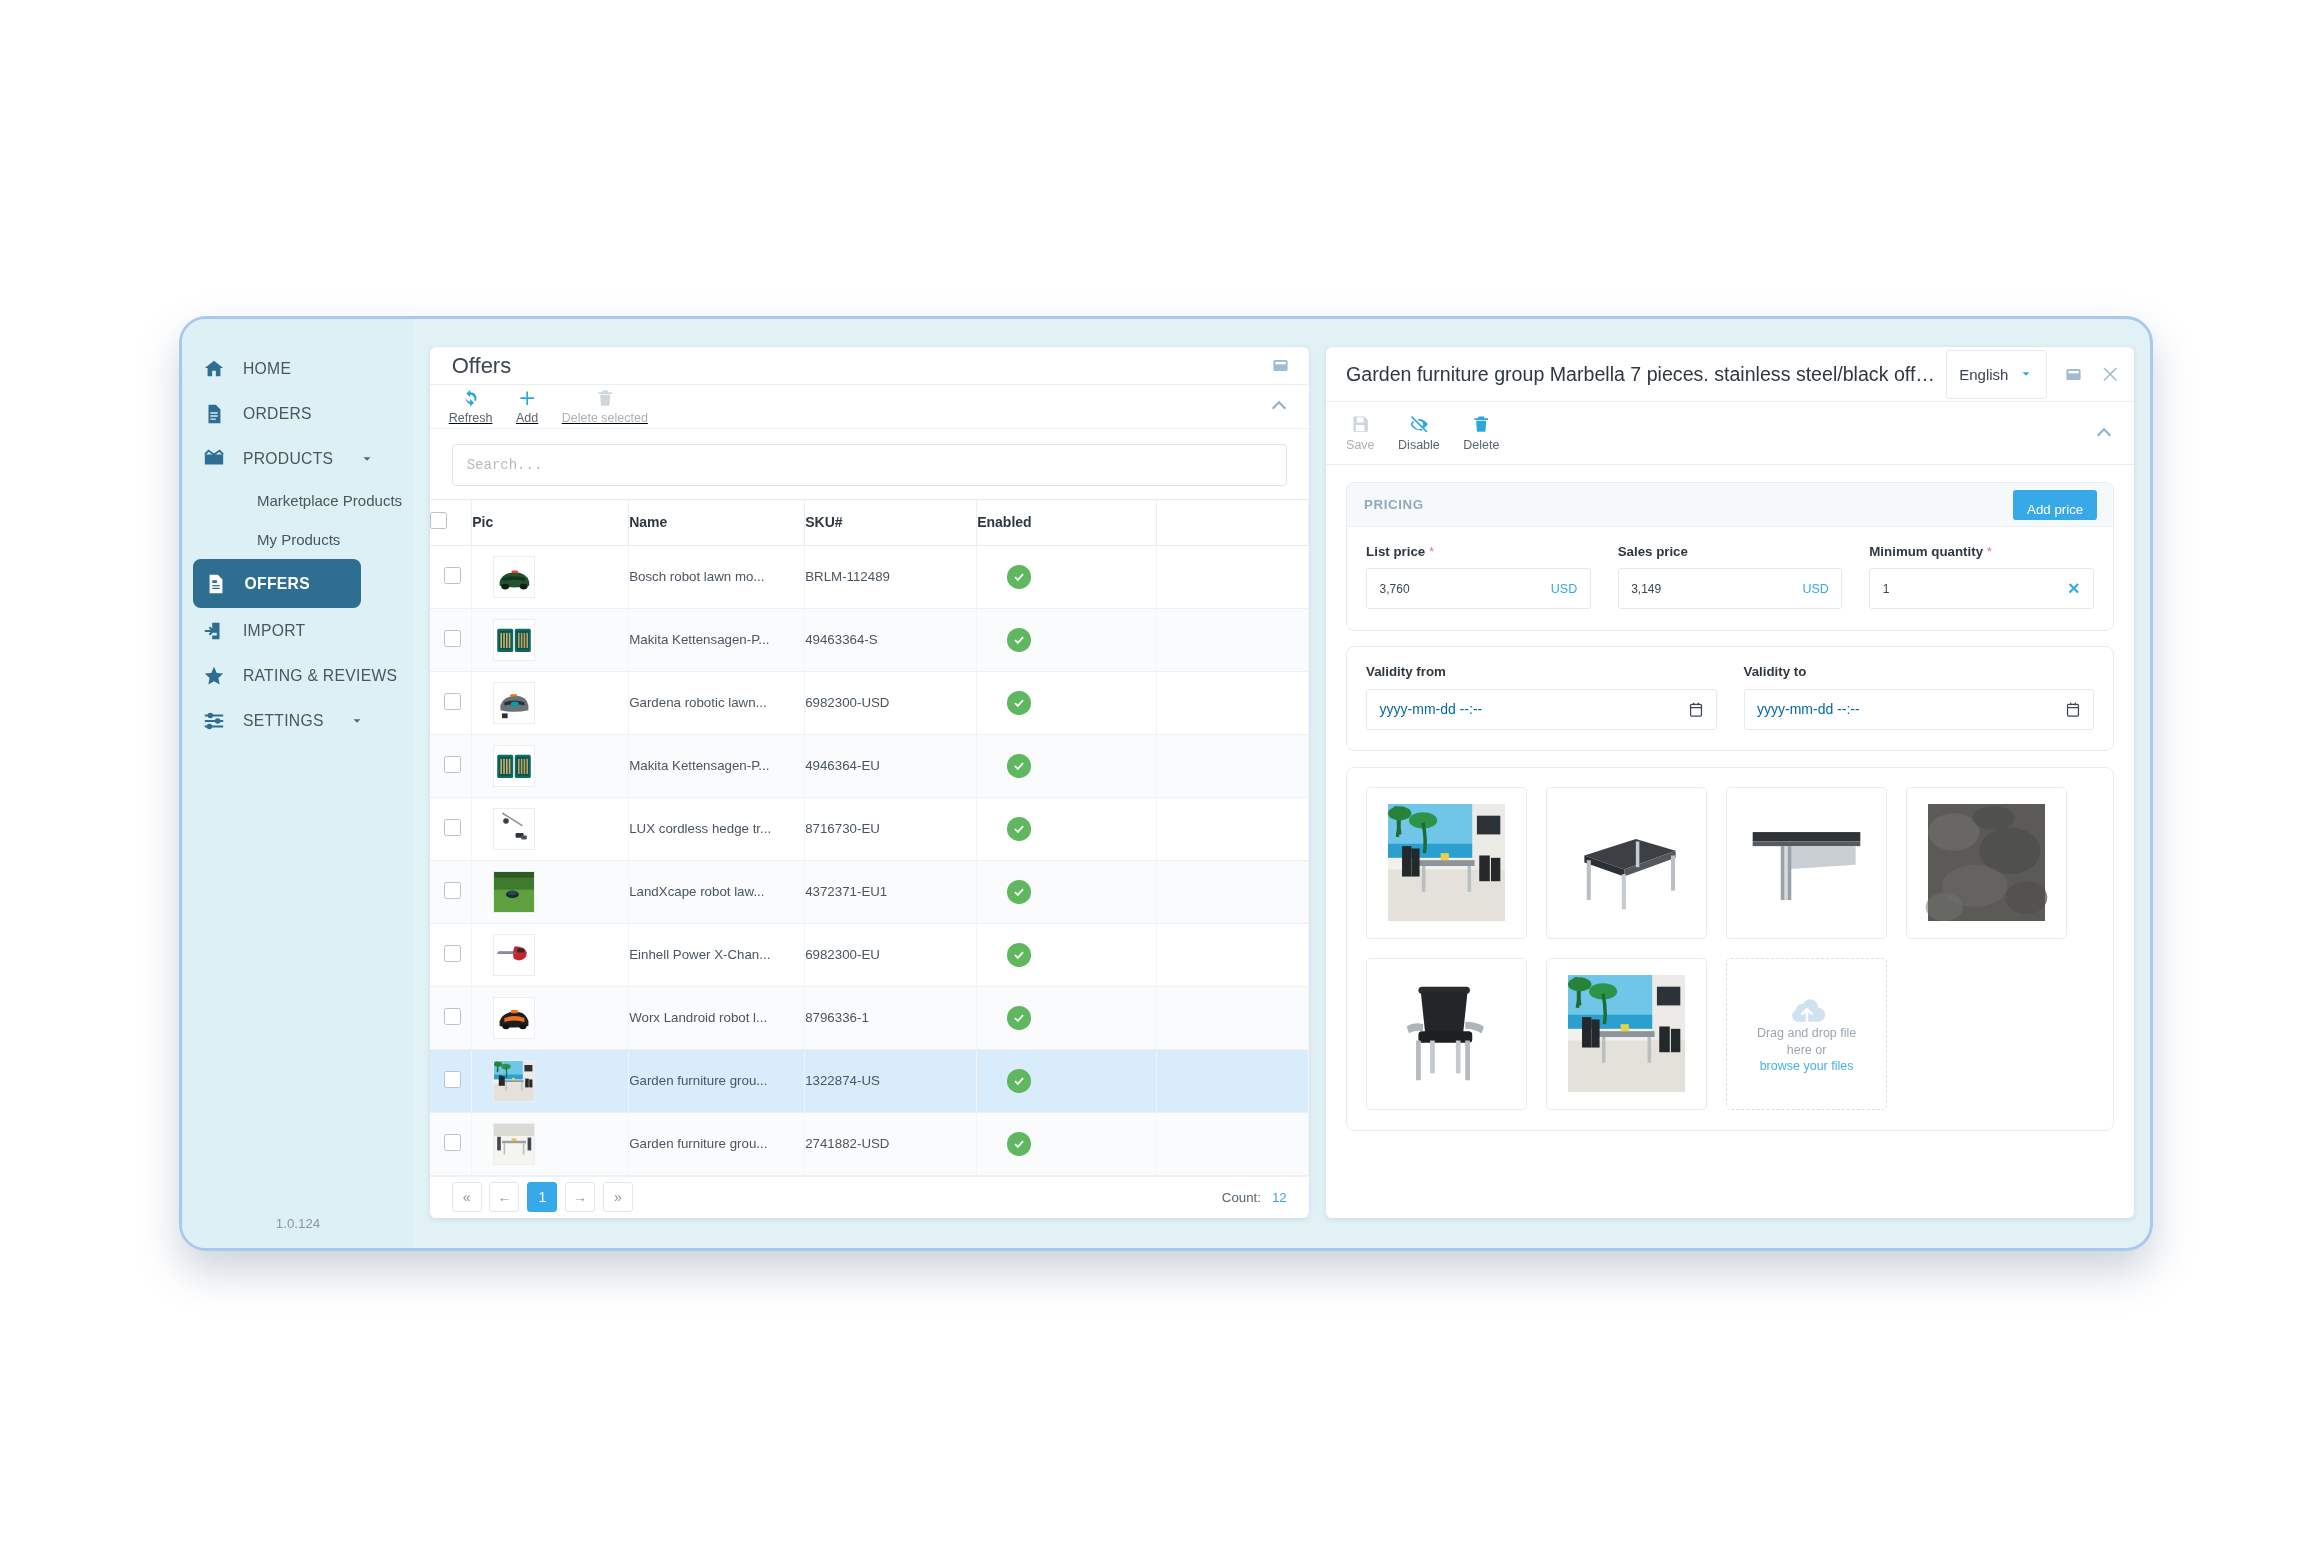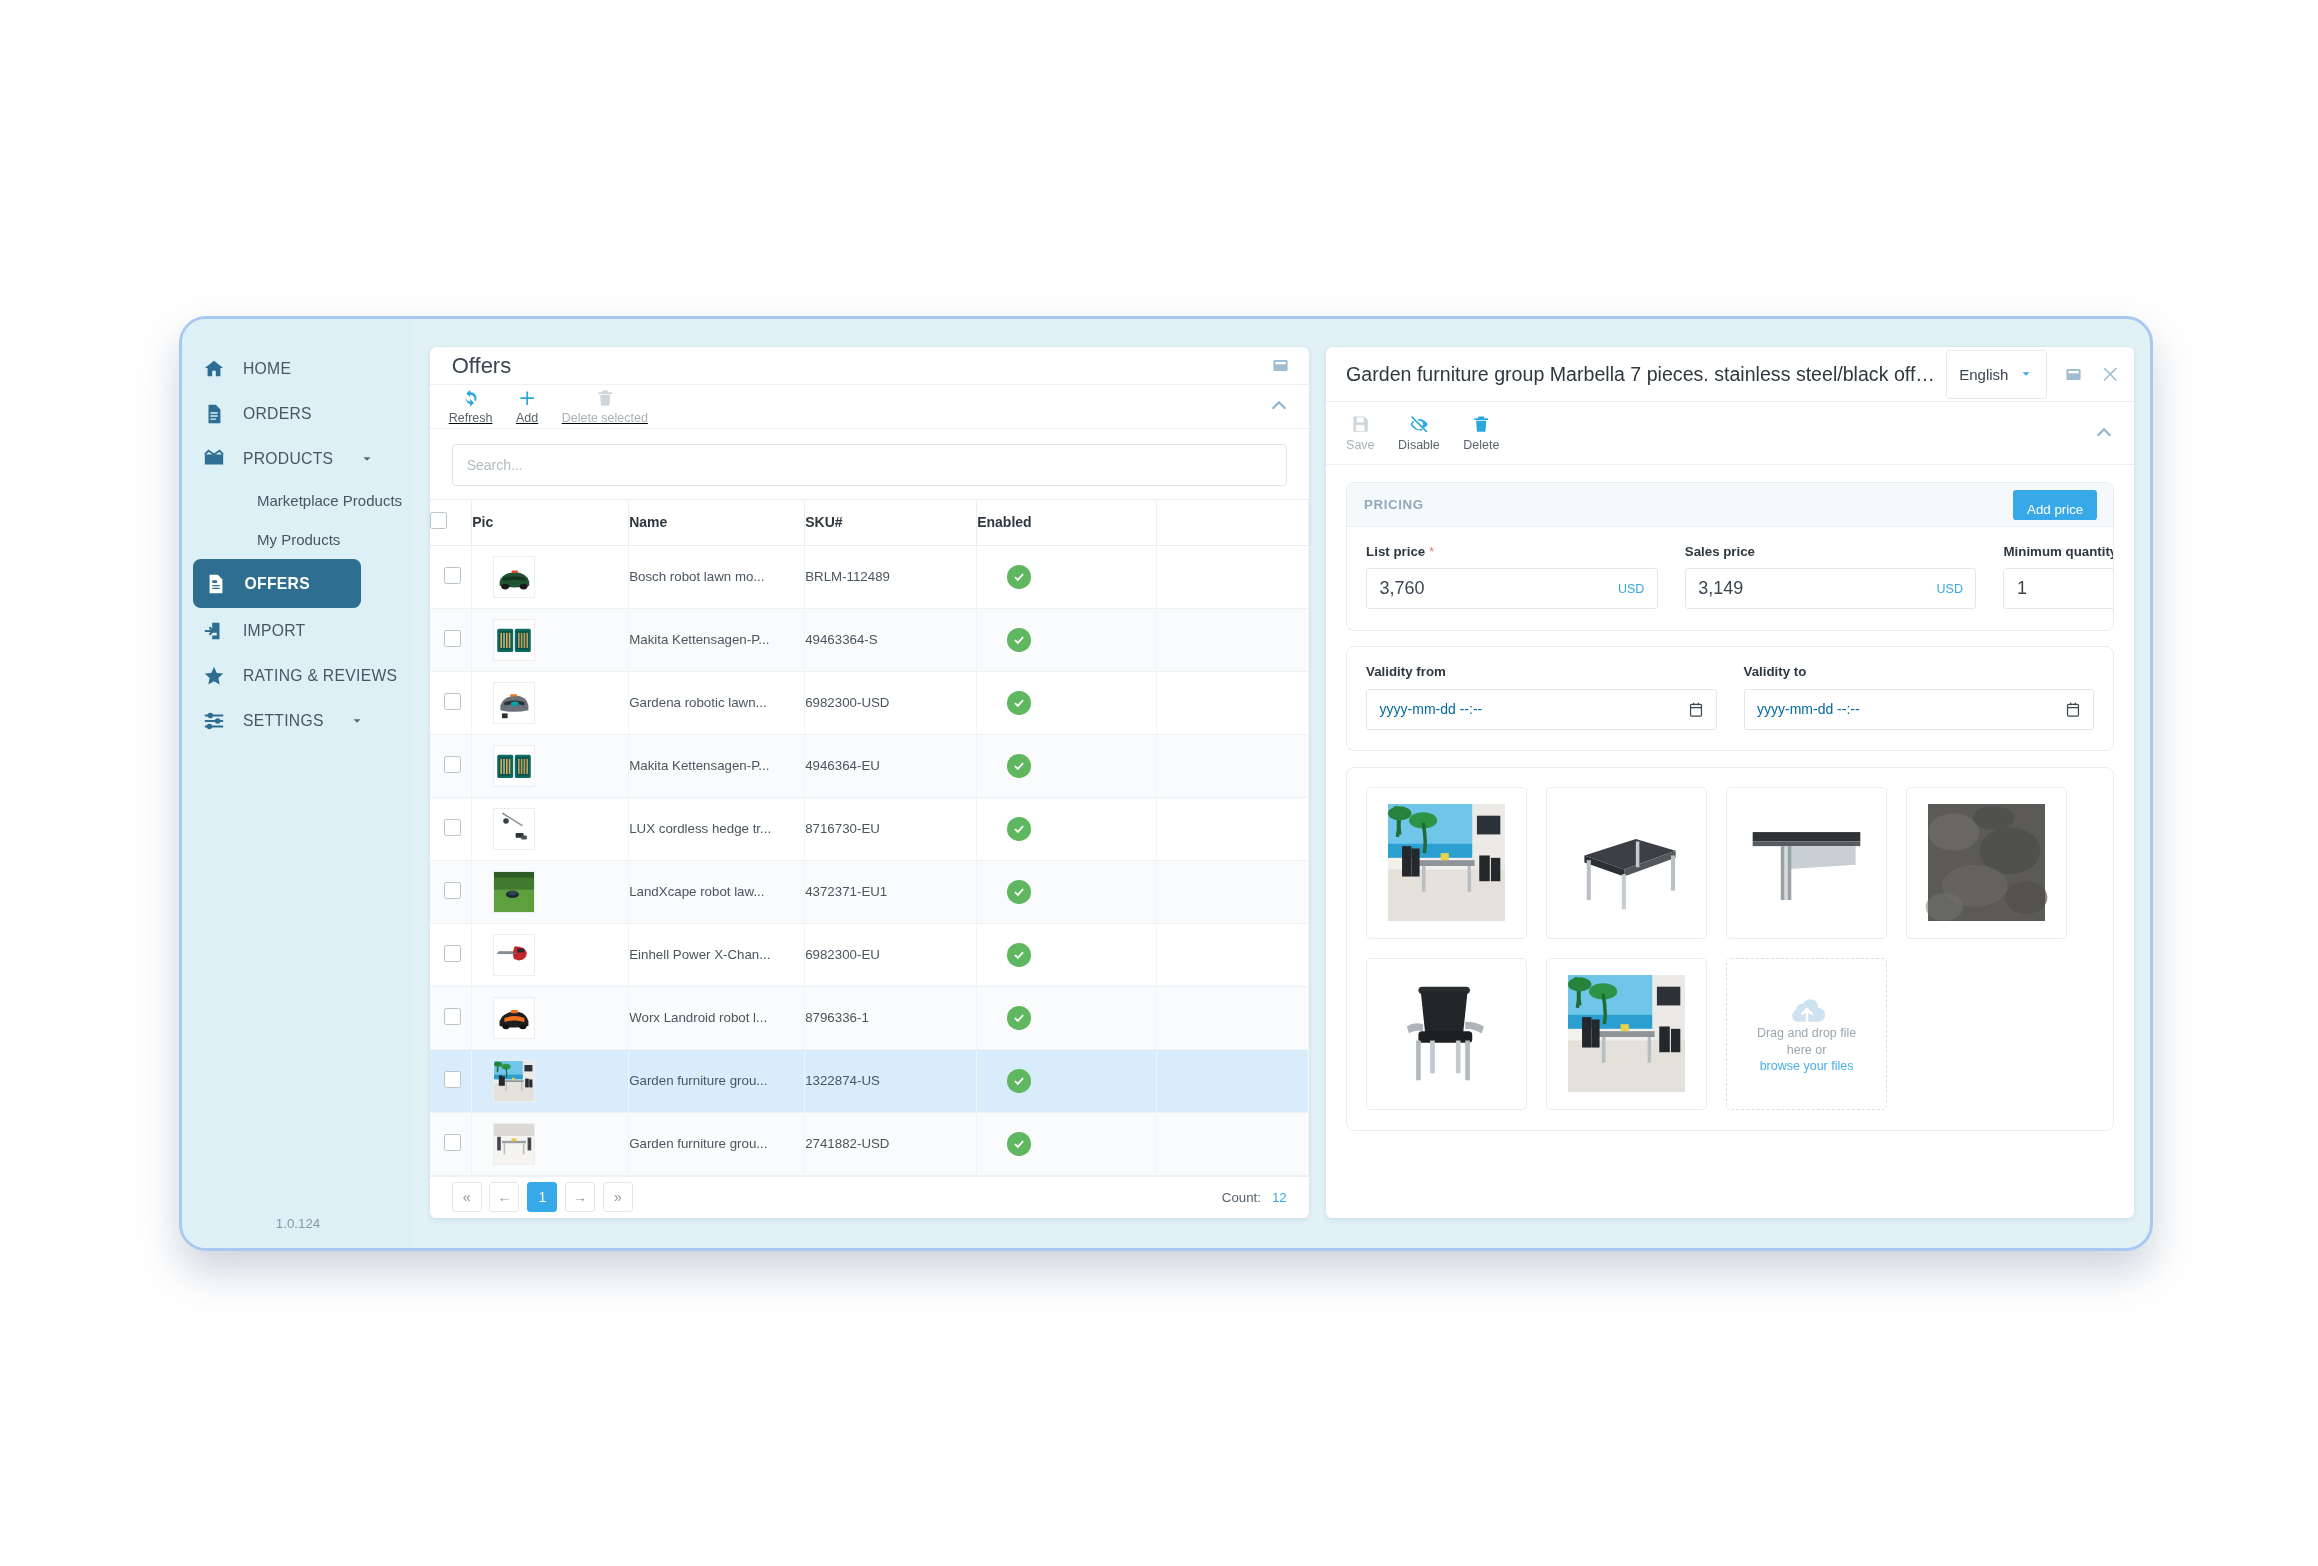--- a/index.html
+++ b/index.html
@@ -142,21 +142,21 @@
 
   .search-wrap { padding: 15.7px 22px 12.5px 22px; }
   #search-input {
     width: 100%;
     height: 42px;
     border: 0.8px solid #dfe4e8;
     border-radius: 3.9px;
     padding: 0 14px;
     font-size: 14px;
     color: #4a5560;
-    font-family: Liberation Sans, sans-serif;
+    font-family: Liberation Mono, monospace;
     outline: none;
   }
   #search-input::placeholder { color: #b3bbc2; }
 
   
   .tbl { width: 100%; border-collapse: collapse; table-layout: fixed; }
   .tbl th {
     text-align: left;
     font-size: 14px;
     color: #2f3841;
@@ -333,21 +333,21 @@
     border-radius: 3.1px;
     display: flex;
     align-items: center;
     padding: 0 12.5px;
     background: #fff;
   }
   .inp-wrap input {
     flex: 1;
     border: none;
     outline: none;
-    font-size: 18px;
+    font-size: 12px;
     color: #3b4650;
     font-family: "Liberation Sans", sans-serif;
     background: transparent;
     min-width: 0;
   }
   .cur-tag { font-size: 12.5px; color: #37a8e8; margin-left: 6.3px; }
   .clear-x { font-size: 15.7px; color: #37a8e8; cursor: pointer; font-weight: bold; }
   .date-ic { color: #3b4650; display:flex; }
   .date-ic svg { width: 14px; height: 15.7px; fill: none; stroke: currentColor; stroke-width:1.6; }
   .ph { color: #0369a1; font-size: 14px; flex:1; }

